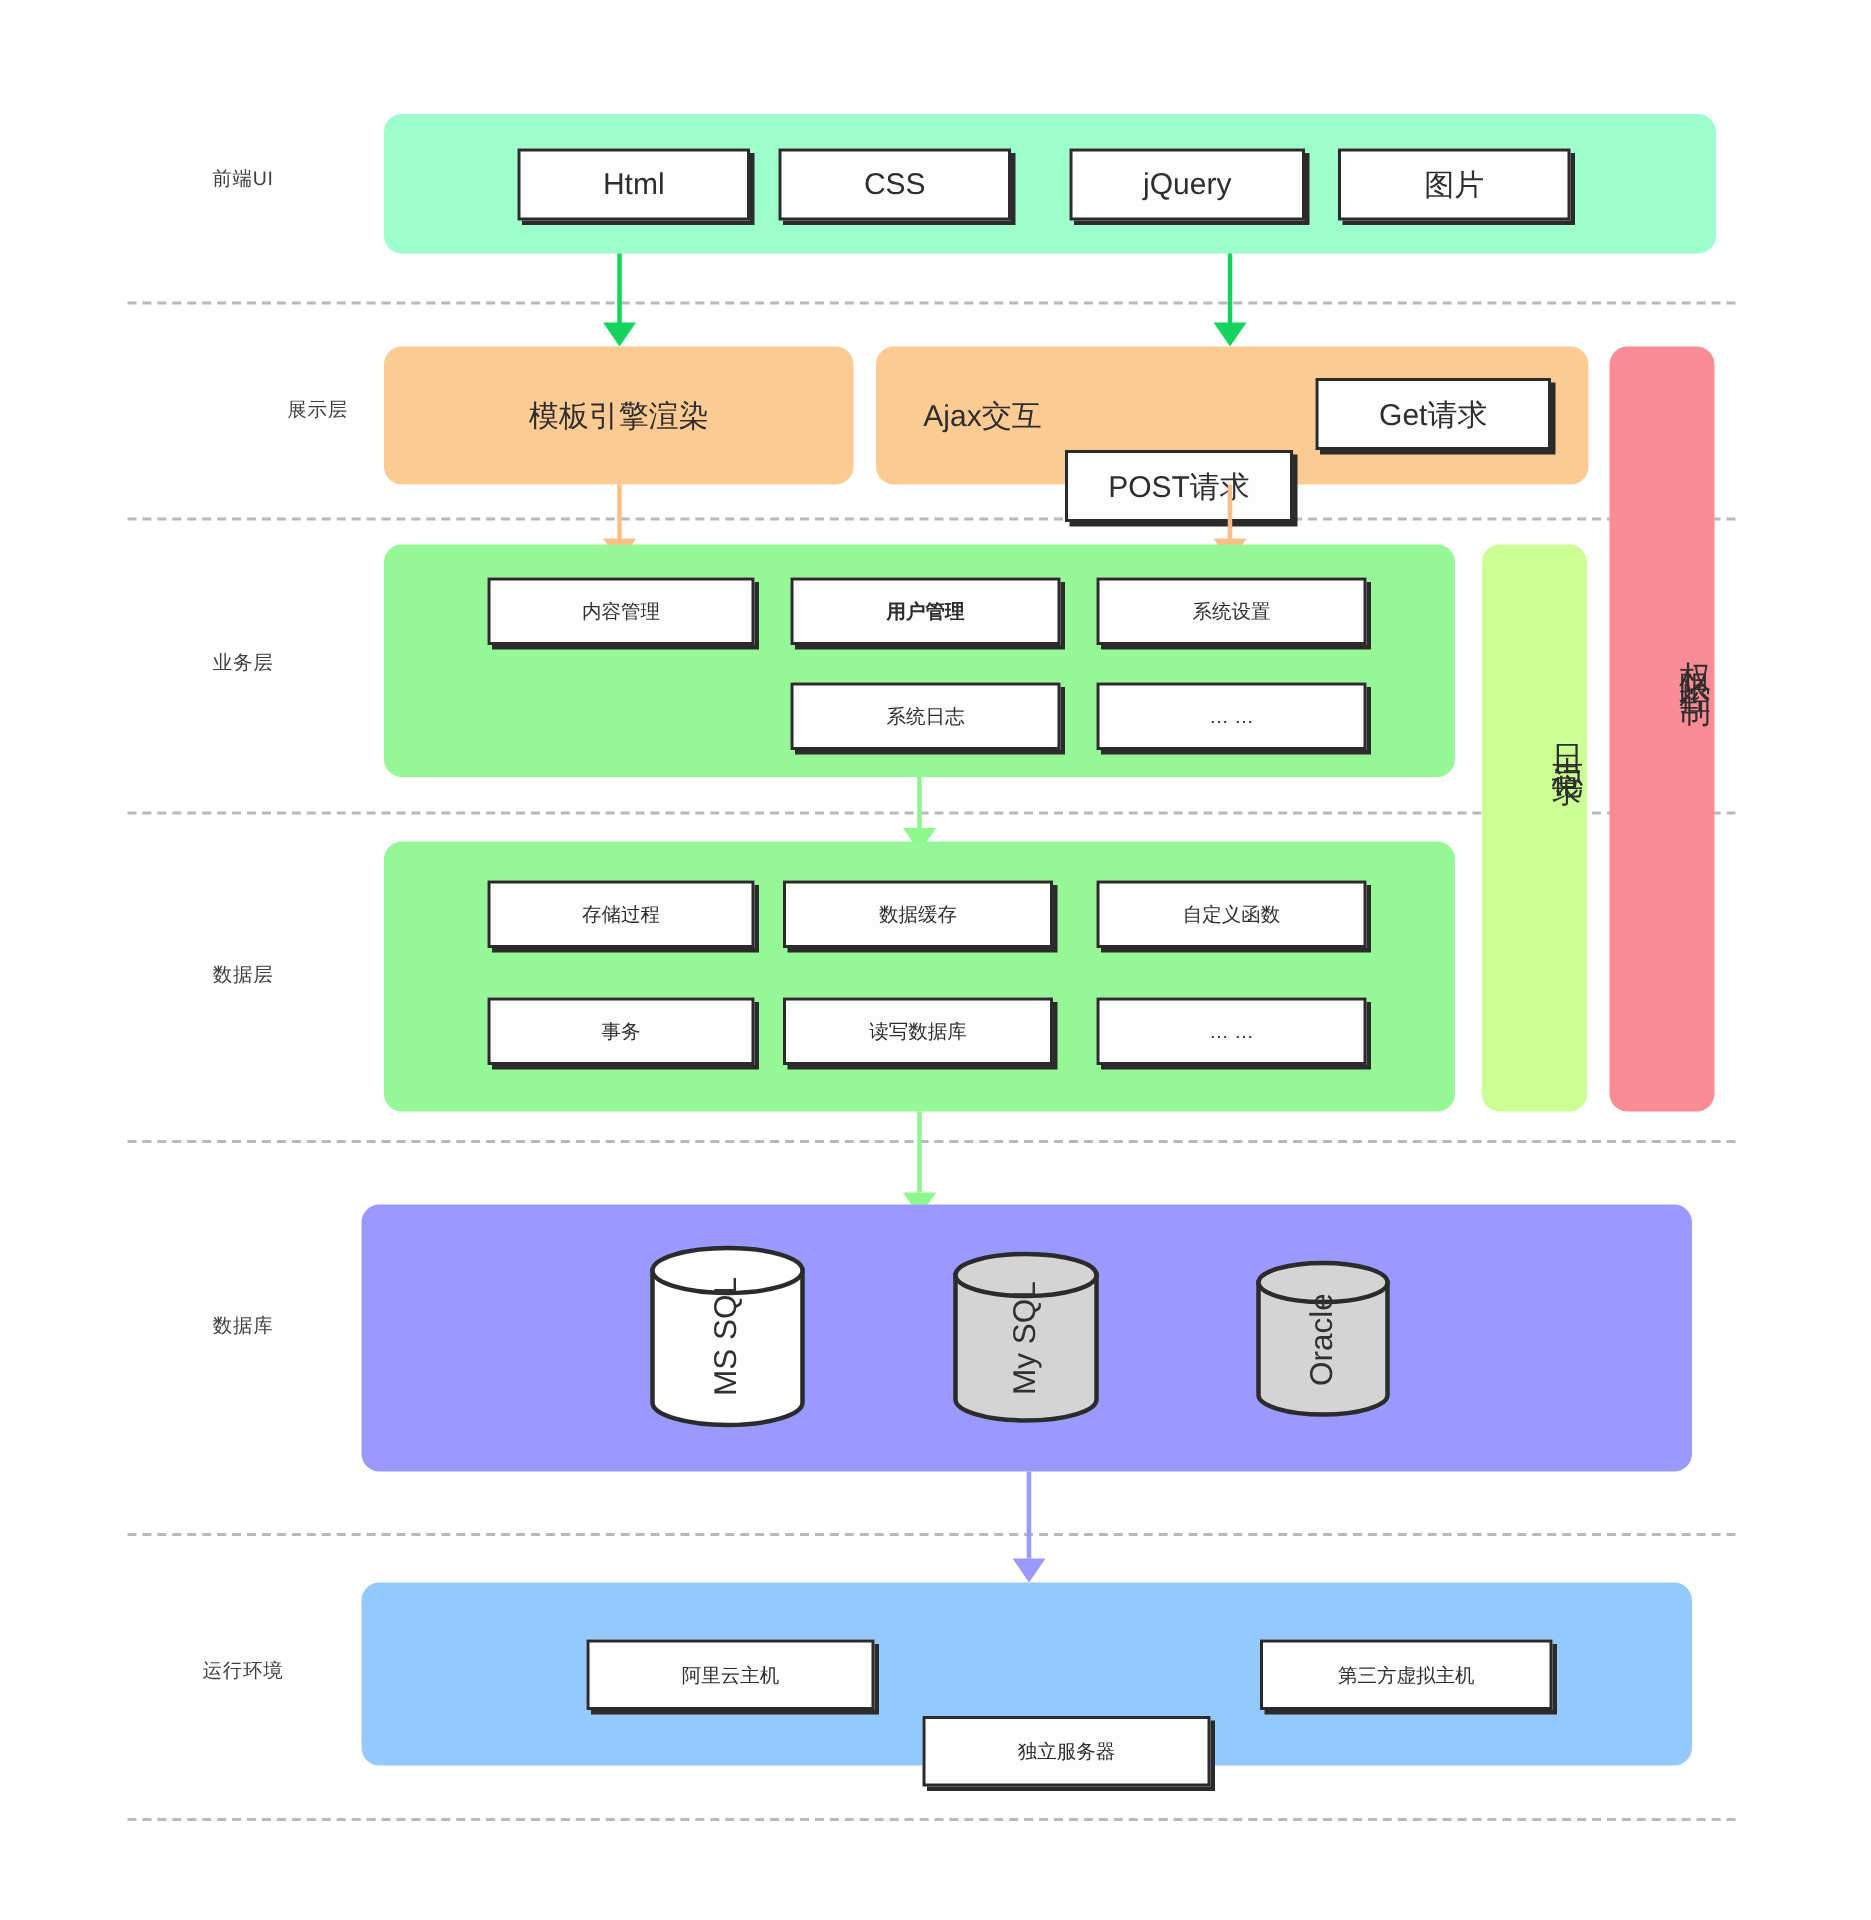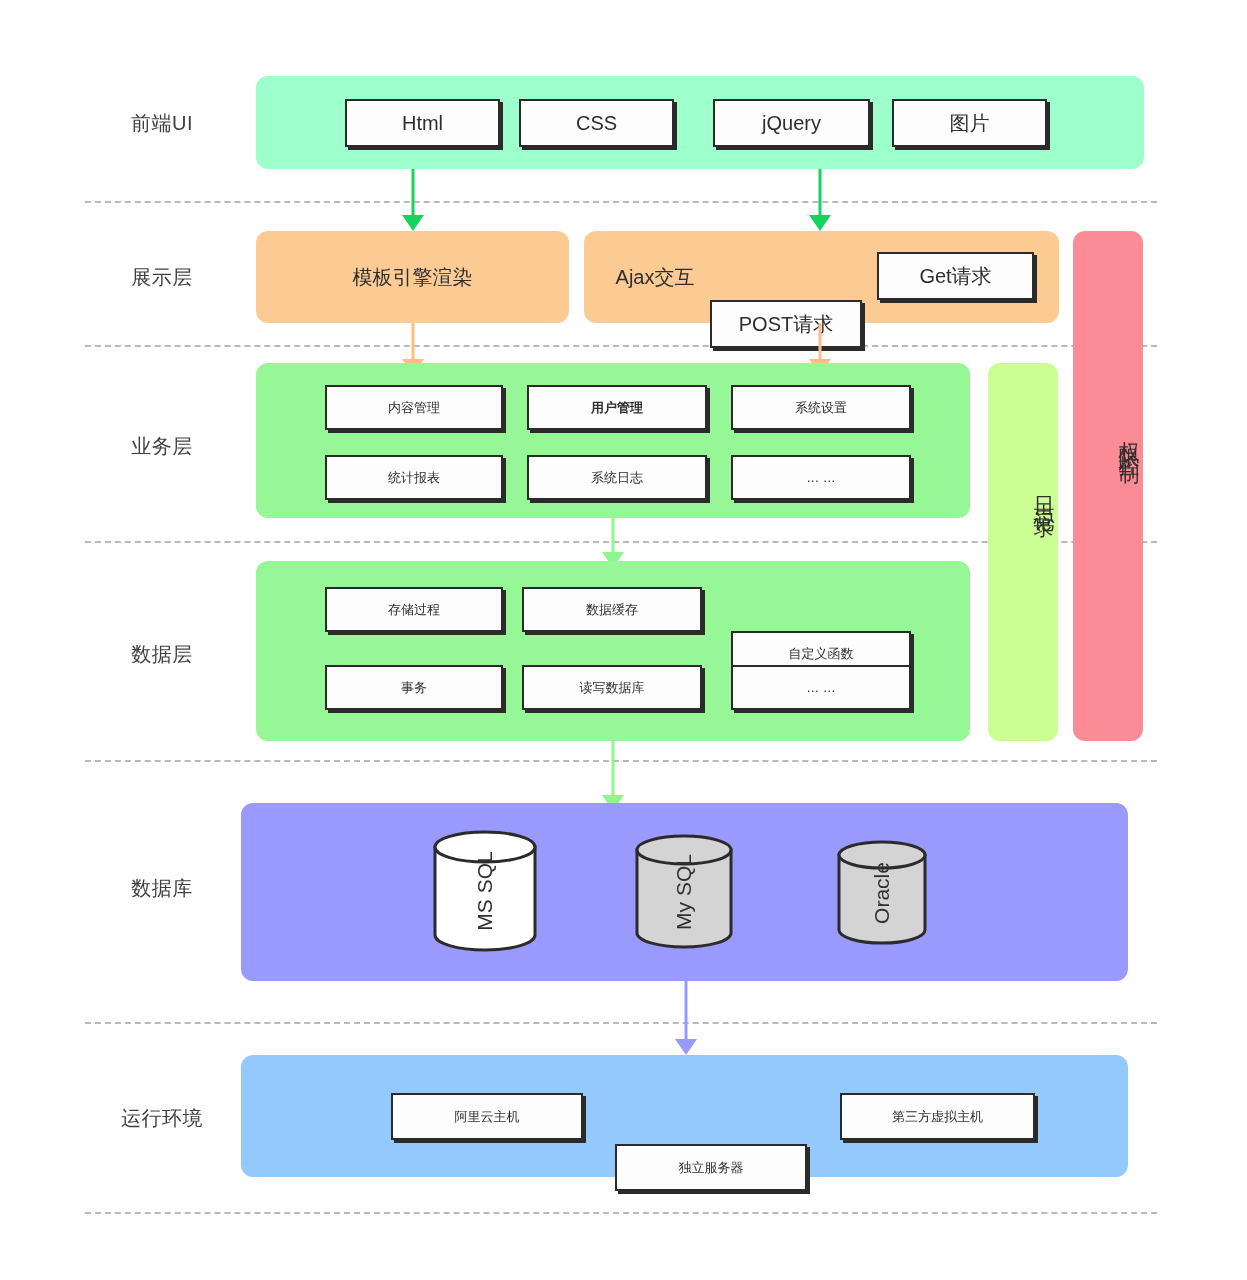--- a/index.html
+++ b/index.html
@@ -25,21 +25,21 @@
     width: 1072px;
     height: 0;
     border-top: 2px dashed #b9b9b9;
   }
   
   .row-label {
     position: absolute;
     left: 92px;
     width: 140px;
     text-align: center;
-    font-size: 20px;
+    font-size: 13px;
     color: #3f3f3f;
     letter-spacing: .5px;
     white-space: nowrap;
   }
   
   .band {
     position: absolute;
     border-radius: 12px;
     box-sizing: border-box;
   }
@@ -133,21 +133,21 @@
 <div id="canvas">
 
   <div class="sep" style="top:201px;"></div>
   <div class="sep" style="top:345px;"></div>
   <div class="sep" style="top:541px;"></div>
   <div class="sep" style="top:760px;"></div>
   <div class="sep" style="top:1022px;"></div>
   <div class="sep" style="top:1212px;"></div>
 
   <div class="row-label" style="top:110px;">前端UI</div>
-  <div class="row-label" style="top:264px;">展示层</div>
+  <div class="row-label" style="top:264px;text-align:right;">展示层</div>
   <div class="row-label" style="top:433px;">业务层</div>
   <div class="row-label" style="top:641px;">数据层</div>
   <div class="row-label" style="top:875px;">数据库</div>
   <div class="row-label" style="top:1105px;">运行环境</div>
 
   <div class="band band-frontend" style="left:256px; top:76px; width:888px; height:93px;"></div>
 
   <div class="item" style="left:345px; top:99px; width:155px; height:48px;">Html</div>
   <div class="item" style="left:519px; top:99px; width:155px; height:48px;">CSS</div>
   <div class="item" style="left:713px; top:99px; width:157px; height:48px;">jQuery</div>
@@ -177,34 +177,33 @@
   <div class="arrow" style="left:807px; top:323px; width:26px; height:52px;">
     <div class="shaft" style="height:38px; background:#fbbf86;"></div>
     <div class="head" style="border-top:16px solid #fbbf86;"></div>
   </div>
 
   <div class="band band-biz" style="left:256px; top:363px; width:714px; height:155px;"></div>
 
   <div class="item small" style="left:325px; top:385px; width:178px; height:45px;">内容管理</div>
   <div class="item small" style="left:527px; top:385px; width:180px; height:45px;font-weight:bold;">用户管理</div>
   <div class="item small" style="left:731px; top:385px; width:180px; height:45px;">系统设置</div>
-  <div class="item small" style="left:325px; top:455px; width:178px; height:45px;">统计报表</div>
   <div class="item small" style="left:527px; top:455px; width:180px; height:45px;">系统日志</div>
   <div class="item small" style="left:731px; top:455px; width:180px; height:45px;">… …</div>
 
   <div class="arrow" style="left:600px; top:518px; width:26px; height:50px;">
     <div class="shaft" style="height:36px; background:#8cf78c;"></div>
     <div class="head" style="border-top:16px solid #8cf78c;"></div>
   </div>
 
   <div class="band band-data" style="left:256px; top:561px; width:714px; height:180px;"></div>
 
   <div class="item small" style="left:325px; top:587px; width:178px; height:45px;">存储过程</div>
   <div class="item small" style="left:522px; top:587px; width:180px; height:45px;">数据缓存</div>
-  <div class="item small" style="left:731px; top:587px; width:180px; height:45px;margin-top:44px;">自定义函数</div>
+  <div class="item small" style="left:731px; top:587px; width:180px; height:45px;">自定义函数</div>
   <div class="item small" style="left:325px; top:665px; width:178px; height:45px;">事务</div>
   <div class="item small" style="left:522px; top:665px; width:180px; height:45px;">读写数据库</div>
   <div class="item small" style="left:731px; top:665px; width:180px; height:45px;">… …</div>
 
   <div class="arrow" style="left:600px; top:741px; width:26px; height:70px;">
     <div class="shaft" style="height:54px; background:#8cf78c;"></div>
     <div class="head" style="border-top:16px solid #8cf78c;"></div>
   </div>
 
   <div class="band band-log" style="left:988px; top:363px; width:70px; height:378px;"></div>

